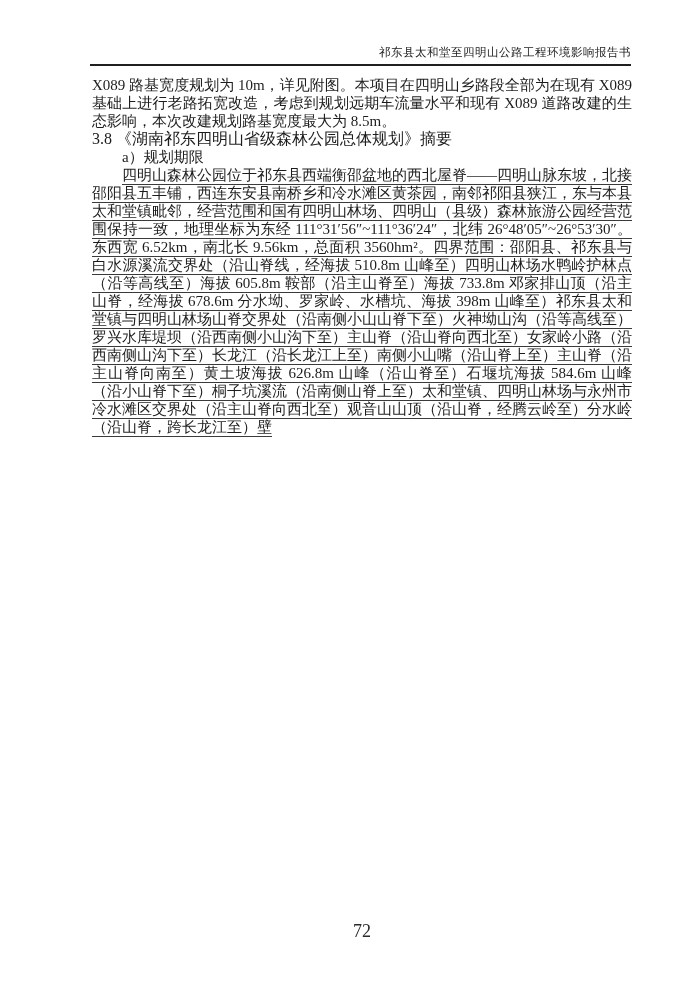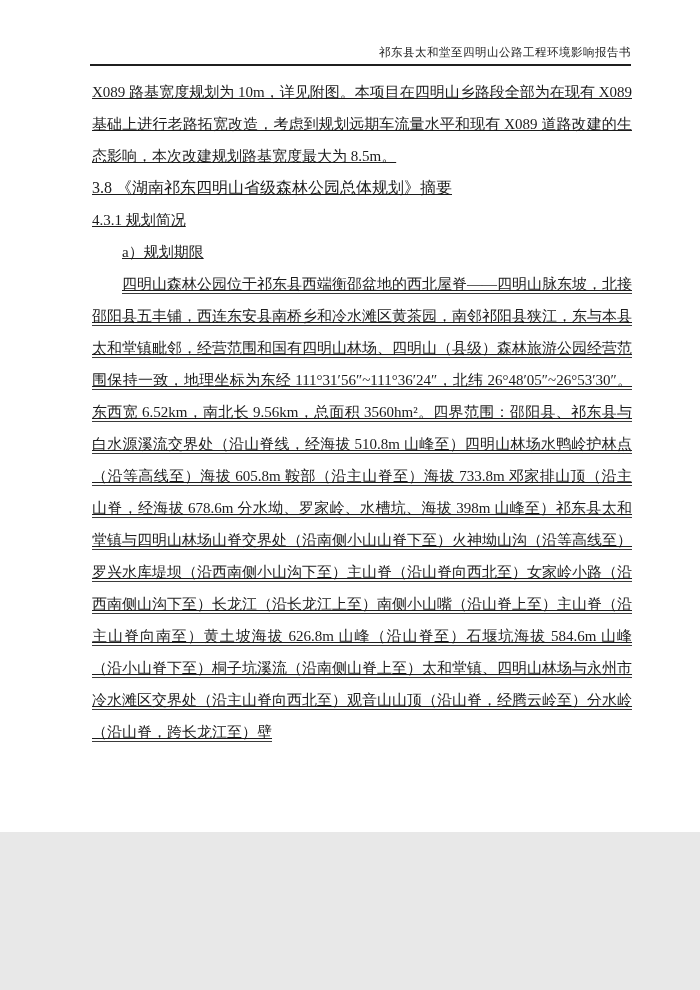--- a/index.html
+++ b/index.html
@@ -3,21 +3,21 @@
 <meta charset="utf-8">
 <style>
   html, body {
     margin: 0;
     padding: 0;
     background: #e8e8e8;
   }
   .page {
     position: relative;
     width: 700px;
-    height: 832px;
+    height: 990px;
     margin: 0 auto;
     background: #ffffff;
     font-family: "Liberation Serif", "DejaVu Serif", serif;
     color: #1c1c1c;
     overflow: hidden;
   }
   .header-title {
     position: absolute;
     top: 45px;
     right: 69px;
@@ -33,23 +33,22 @@
     width: 541px;
     height: 0;
     border-top: 2px solid #1f1f1f;
   }
   .content {
     position: absolute;
     top: 76px;
     left: 92px;
     width: 540px;
     font-size: 15px;
-    line-height: 32px;
+    line-height: 18px;
     text-align: justify;
-    text-decoration: underline;
   }
   .content p, .content h2, .content h3 {
     margin: 0;
     padding: 0;
     font-weight: normal;
   }
   .indent { text-indent: 2em; }
   .section-heading {
     font-size: 16px;
     font-weight: bold;
@@ -84,21 +83,20 @@
 
   <div class="header-rule"></div>
 
   <div class="content">
 
     <p>X089 路基宽度规划为 10m，详见附图。本项目在四明山乡路段全部为在现有 X089 基础上进行老路拓宽改造，考虑到规划远期车流量水平和现有 X089 道路改建的生态影响，本次改建规划路基宽度最大为 8.5m。</p>
 
     <h2 class="section-heading">3.8 《湖南祁东四明山省级森林公园总体规划》摘要</h2>
 
 
-    <h3 class="subsection-heading">4.3.1  规划简况</h3>
 
     <p class="indent">a）规划期限</p>
 
 
 
     <p class="indent underlined">四明山森林公园位于祁东县西端衡邵盆地的西北屋脊——四明山脉东坡，北接邵阳县五丰铺，西连东安县南桥乡和冷水滩区黄茶园，南邻祁阳县狭江，东与本县太和堂镇毗邻，经营范围和国有四明山林场、四明山（县级）森林旅游公园经营范围保持一致，地理坐标为东经 111°31′56″~111°36′24″，北纬 26°48′05″~26°53′30″。东西宽 6.52km，南北长 9.56km，总面积 3560hm²。四界范围：邵阳县、祁东县与白水源溪流交界处（沿山脊线，经海拔 510.8m 山峰至）四明山林场水鸭岭护林点（沿等高线至）海拔 605.8m 鞍部（沿主山脊至）海拔 733.8m 邓家排山顶（沿主山脊，经海拔 678.6m 分水坳、罗家岭、水槽坑、海拔 398m 山峰至）祁东县太和堂镇与四明山林场山脊交界处（沿南侧小山山脊下至）火神坳山沟（沿等高线至）罗兴水库堤坝（沿西南侧小山沟下至）主山脊（沿山脊向西北至）女家岭小路（沿西南侧山沟下至）长龙江（沿长龙江上至）南侧小山嘴（沿山脊上至）主山脊（沿主山脊向南至）黄土坡海拔 626.8m 山峰（沿山脊至）石堰坑海拔 584.6m 山峰（沿小山脊下至）桐子坑溪流（沿南侧山脊上至）太和堂镇、四明山林场与永州市冷水滩区交界处（沿主山脊向西北至）观音山山顶（沿山脊，经腾云岭至）分水岭（沿山脊，跨长龙江至）壁</p>
 
   </div>
 
   <div class="footer-page-number">72</div>

